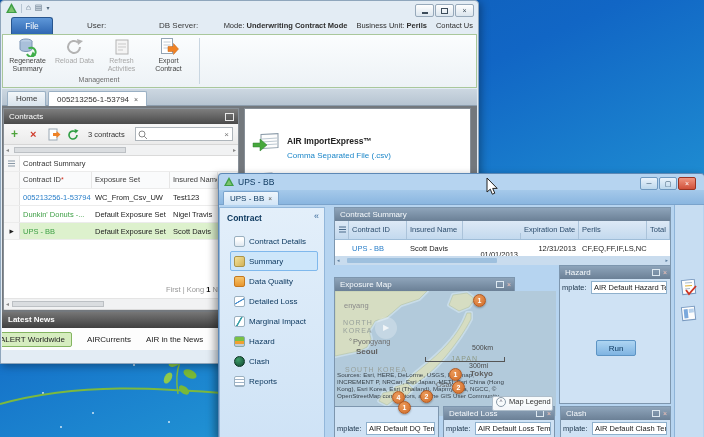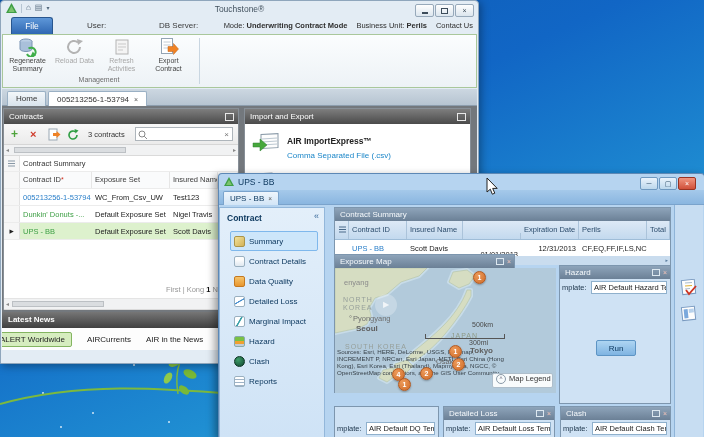--- a/index.html
+++ b/index.html
@@ -153,21 +153,21 @@
   .sum-head .scell{border-right:1px solid #abc3da;line-height:18px;padding:0 3px;
     white-space:nowrap;overflow:hidden;box-sizing:border-box;flex:none;}
   .sum-row{display:flex;height:16px;background:#fff;font-size:7.5px;color:#222;align-items:center;}
   .sum-row .scell{padding:0 3px;white-space:nowrap;overflow:hidden;box-sizing:border-box;flex:none;}
   .sg{width:14px;}.s1{width:58px;}.s2{width:56px;}.s3{width:58px;text-align:right;margin-top:12px;}
   .s4{width:58px;text-align:right;}.s5{width:68px;}.s6{flex:1 1 auto !important;}
   .sum-scroll{position:relative;height:9px;background:#c9dcee;}
   .sum-scroll .th{position:absolute;left:12px;top:2px;width:150px;height:5px;background:#9ec0de;border-radius:1px;}
   .sum-scroll .ar{position:absolute;top:1px;font-size:5px;color:#5a7d9e;}
 
-  .p-map{left:115px;top:80px;width:181px;height:139px;}
+  .p-map{left:115px;top:103px;width:181px;height:139px;}
   .map-body{position:relative;width:221px;height:125px;overflow:hidden;background:#b2cadb;}
   .ml{position:absolute;color:#8b8b8b;font-size:7.5px;white-space:nowrap;padding-left:8px;}
   .ml.ctry{color:#97a09b;font-size:7px;letter-spacing:1px;white-space:normal;line-height:8px;}
   .ml.city{color:#5f5f5f;font-weight:bold;font-size:8px;}
   .ml.dot::before{content:"°";margin-right:1px;}
   .marker{position:absolute;width:13px;height:13px;border-radius:50%;
     background:radial-gradient(circle at 35% 30%,#ec9a5a,#d06c28);border:1px solid #b25a22;
     color:#fff;font-size:7px;font-weight:bold;text-align:center;line-height:12px;box-sizing:border-box;
     box-shadow:0 1px 2px rgba(0,0,0,.3);z-index:3;}
   .scale-km{position:absolute;left:137px;top:53px;font-size:7px;color:#4a4a4a;}
@@ -225,21 +225,20 @@
       <div class="qat">
         <svg width="11" height="10">
             <polygon points="5.5,0 11,10 0,10" fill="#3f9e46"></polygon>
             <polygon points="5.5,3 8.7,9 2.3,9" fill="#7cc46e"></polygon>
           </svg>
         <span class="qsep"></span>
         <span class="qi">⌂</span>
         <span class="qi">▤</span>
         <span class="qi" style="font-size:6px;">▾</span>
       </div>
-      <div class="mw-title-text">Touchstone®</div>
       <div class="winbtns">
         <div class="wb">
             <span class="mini"></span>
           </div>
         <div class="wb">
             <span class="rest"></span>
           </div>
         <div class="wb">×</div>
       </div>
     </div>
@@ -384,24 +383,20 @@
         <span>Next |</span>
       </div>
       <div class="hscroll bot">
         <span class="hs-ar" style="left:2px;">◂</span>
         <span class="hs-ar" style="right:2px;">▸</span>
         <span class="hs-th" style="left:8px;width:92px;"></span>
       </div>
     </div>
 
     <div class="pie">
-      <div class="panel-head">
-        <span>Import and Export</span>
-        <span class="ph-float"></span>
-      </div>
       <svg class="abs" style="left:7px;top:24px;" width="28" height="22">
         <rect x="9" y="2" width="17" height="14" fill="#fdfdfd" stroke="#8a9aa8" transform="skewY(-3)"></rect>
         <line x1="10" y1="6" x2="25" y2="5" stroke="#bcc8d2"></line>
           <line x1="10" y1="9" x2="25" y2="8" stroke="#bcc8d2"></line>
         <line x1="10" y1="12" x2="25" y2="11" stroke="#bcc8d2"></line>
         <polygon points="1,10 8,10 8,6 15,12 8,18 8,14 1,14" fill="#47a83c" stroke="#2e7d32" stroke-width="0.5"></polygon>
       </svg>
       <span class="ie-title" style="top:27px;">AIR ImportExpress™</span>
       <span class="ie-link" style="top:42px;">Comma Separated File (.csv)</span>
       <svg class="abs" style="left:7px;top:62px;" width="28" height="18">
@@ -439,27 +434,27 @@
       <div class="cw-tab">
         <span>UPS - BB</span>
         <span class="x">×</span>
       </div>
     </div>
 
     <div class="c-side">
       <span class="cs-head">Contract</span>
       <span class="cs-coll">«</span>
       <div class="cs-items">
+        <div class="cs-it">
+          <span class="si ic-details"></span>
+          <span>Contract Details</span>
+        </div>
         <div class="cs-it sel">
           <span class="si ic-summary"></span>
           <span>Summary</span>
-        </div>
-        <div class="cs-it">
-          <span class="si ic-details"></span>
-          <span>Contract Details</span>
         </div>
         <div class="cs-it">
           <span class="si ic-dq"></span>
           <span>Data Quality</span>
         </div>
         <div class="cs-it">
           <span class="si ic-loss"></span>
           <span>Detailed Loss</span>
         </div>
         <div class="cs-it">

